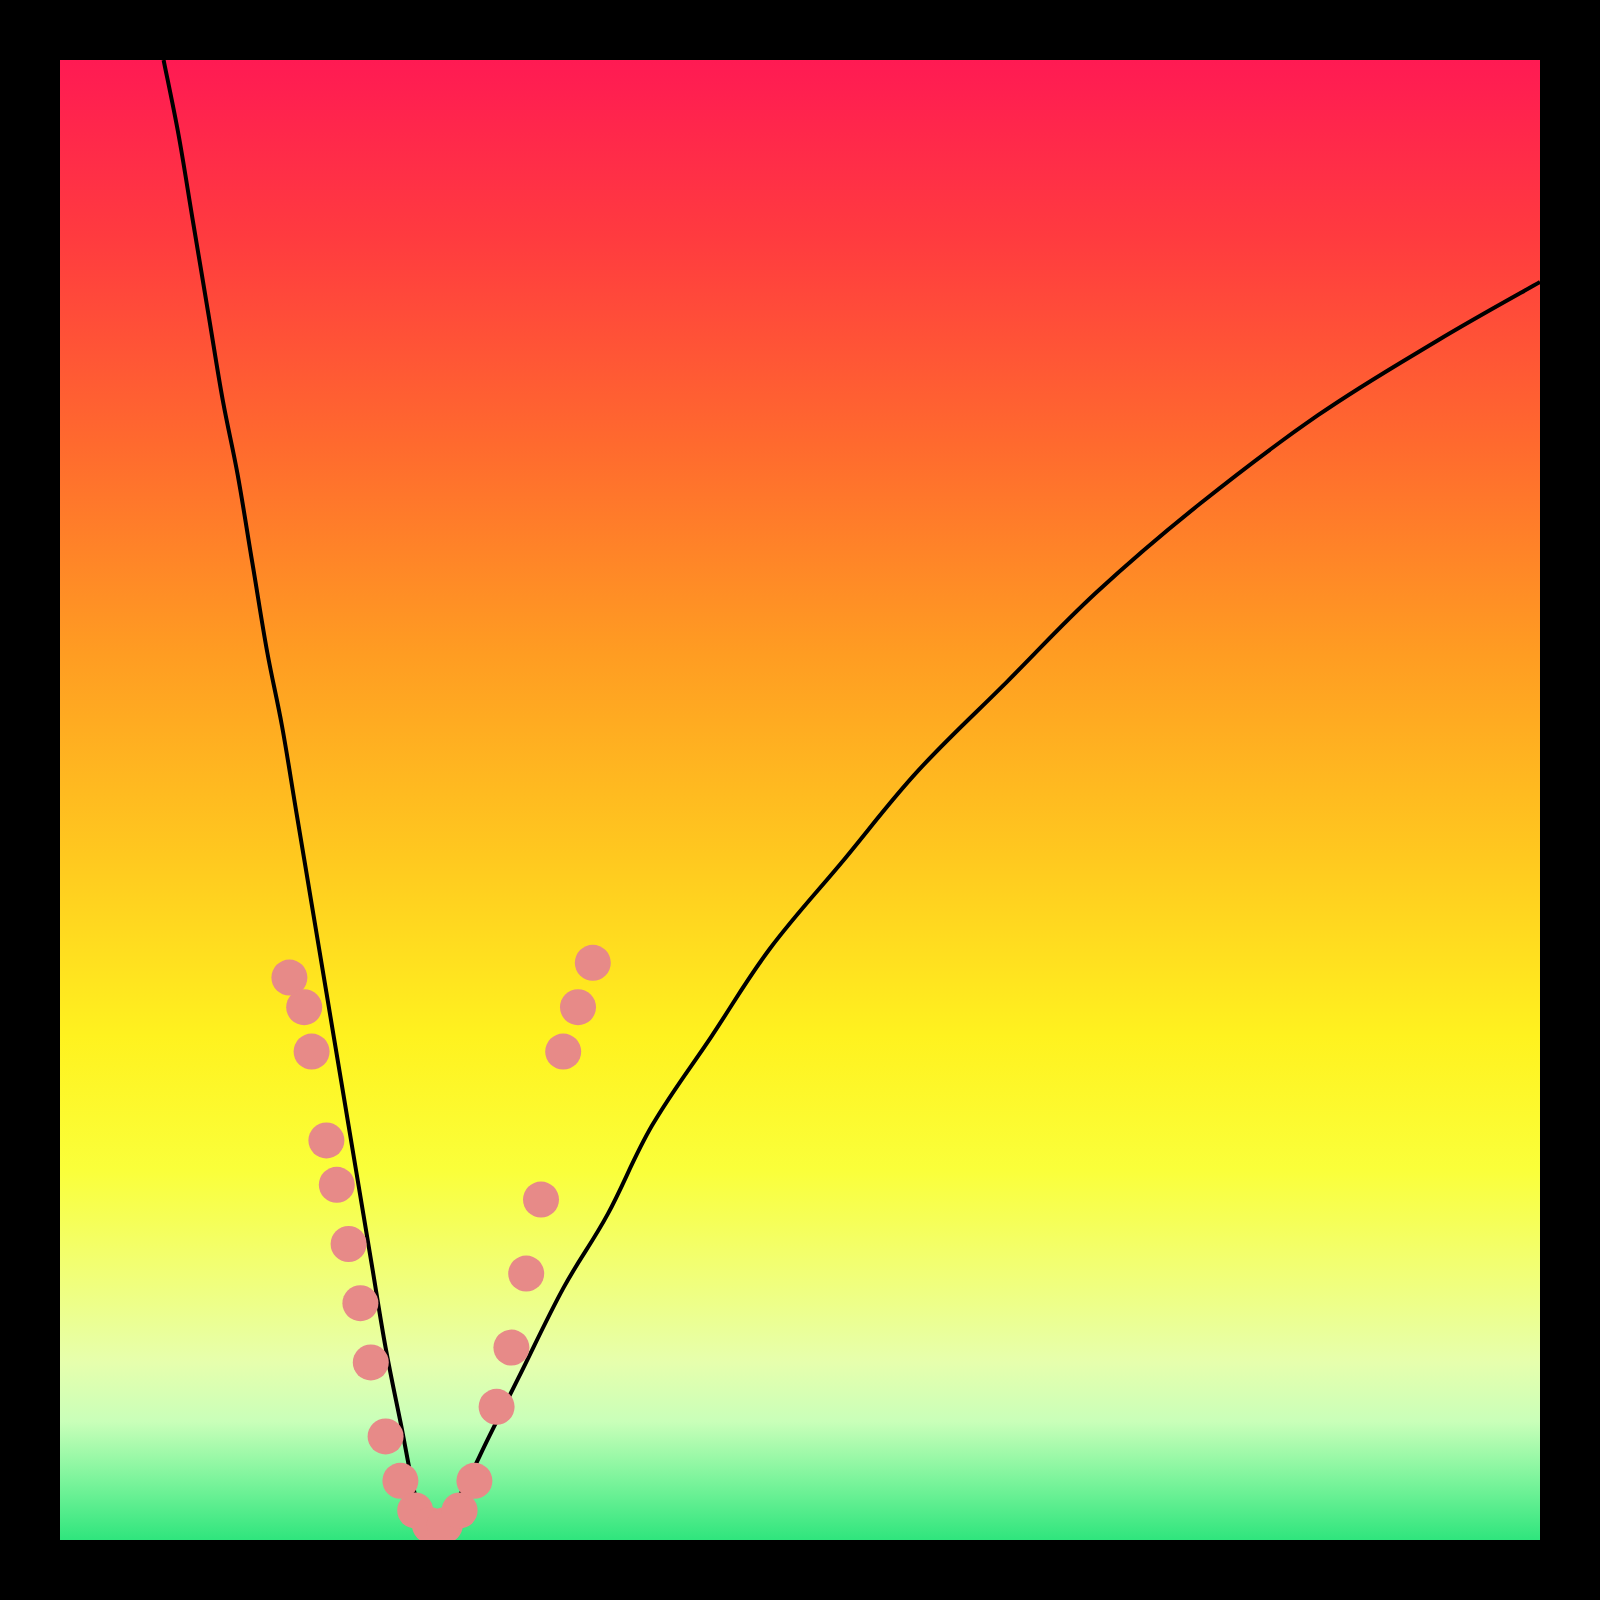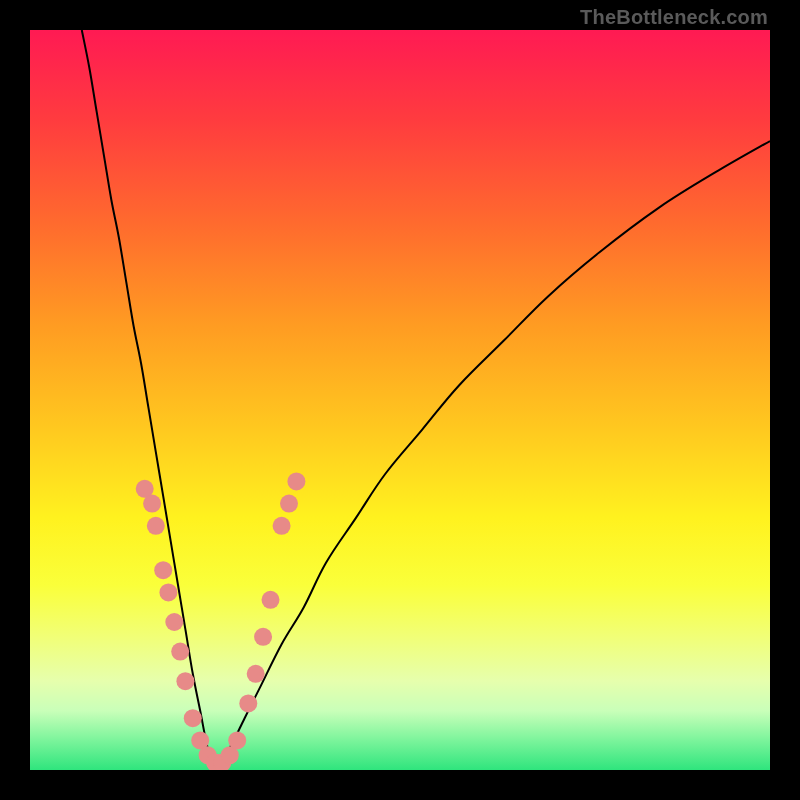--- a/index.html
+++ b/index.html
@@ -49,21 +49,20 @@
     width: 740px;
     height: 740px;
     pointer-events: none;
   }
 </style>
 </head>
 <body>
 <div class="container">
   <div class="plot-area"></div>
 
-  <div class="watermark">TheBottleneck.com</div>
 
   <svg class="overlay" viewBox="0 0 740 740">
     <path id="curve1" fill="none" stroke="#000000" stroke-width="2" d="M 51.8 0.0 C 53.1 6.7, 56.5 22.3, 59.2 37.0 C 61.9 51.7, 63.9 65.4, 66.6 81.4 C 69.3 97.4, 71.3 109.8, 74.0 125.8 C 76.7 141.8, 78.7 155.5, 81.4 170.2 C 84.1 184.9, 86.1 192.5, 88.8 207.2 C 91.5 221.9, 93.5 235.6, 96.2 251.6 C 98.9 267.6, 100.9 281.3, 103.6 296.0 C 106.3 310.7, 108.3 318.3, 111.0 333.0 C 113.7 347.7, 115.7 361.4, 118.4 377.4 C 121.1 393.4, 123.1 405.8, 125.8 421.8 C 128.5 437.8, 130.5 450.2, 133.2 466.2 C 135.9 482.2, 137.9 494.6, 140.6 510.6 C 143.3 526.6, 145.3 539.0, 148.0 555.0 C 150.7 571.0, 152.7 583.4, 155.4 599.4 C 158.1 615.4, 160.1 629.1, 162.8 643.8 C 165.5 658.5, 167.5 667.5, 170.2 680.8 C 172.9 694.1, 174.9 707.1, 177.6 717.8 C 180.3 728.5, 183.7 736.0, 185.0 740.0"></path>
     <path id="curve2" fill="none" stroke="#000000" stroke-width="2" d="M 185.0 740.0 C 187.7 736.0, 194.5 727.1, 199.8 717.8 C 205.1 708.5, 209.3 698.9, 214.6 688.2 C 219.9 677.5, 222.7 671.9, 229.4 658.6 C 236.1 645.3, 243.6 628.9, 251.6 614.2 C 259.6 599.5, 265.8 591.9, 273.8 577.2 C 281.8 562.5, 286.7 548.8, 296.0 532.8 C 305.3 516.8, 314.9 504.4, 325.6 488.4 C 336.3 472.4, 343.2 460.0, 355.2 444.0 C 367.2 428.0, 378.9 415.6, 392.2 399.6 C 405.5 383.6, 414.5 371.2, 429.2 355.2 C 443.9 339.2, 457.6 326.8, 473.6 310.8 C 489.6 294.8, 500.7 282.4, 518.0 266.4 C 535.3 250.4, 549.8 238.0, 569.8 222.0 C 589.8 206.0, 607.7 192.3, 629.0 177.6 C 650.3 162.9, 668.2 152.6, 688.2 140.6 C 708.2 128.6, 730.7 116.3, 740.0 111.0"></path>
     <g id="markers">
         <circle cx="114.7" cy="458.8" r="9" fill="#e78a88"></circle>
         <circle cx="122.1" cy="473.6" r="9" fill="#e78a88"></circle>
         <circle cx="125.8" cy="495.8" r="9" fill="#e78a88"></circle>
         <circle cx="133.2" cy="540.2" r="9" fill="#e78a88"></circle>
         <circle cx="138.4" cy="562.4" r="9" fill="#e78a88"></circle>

